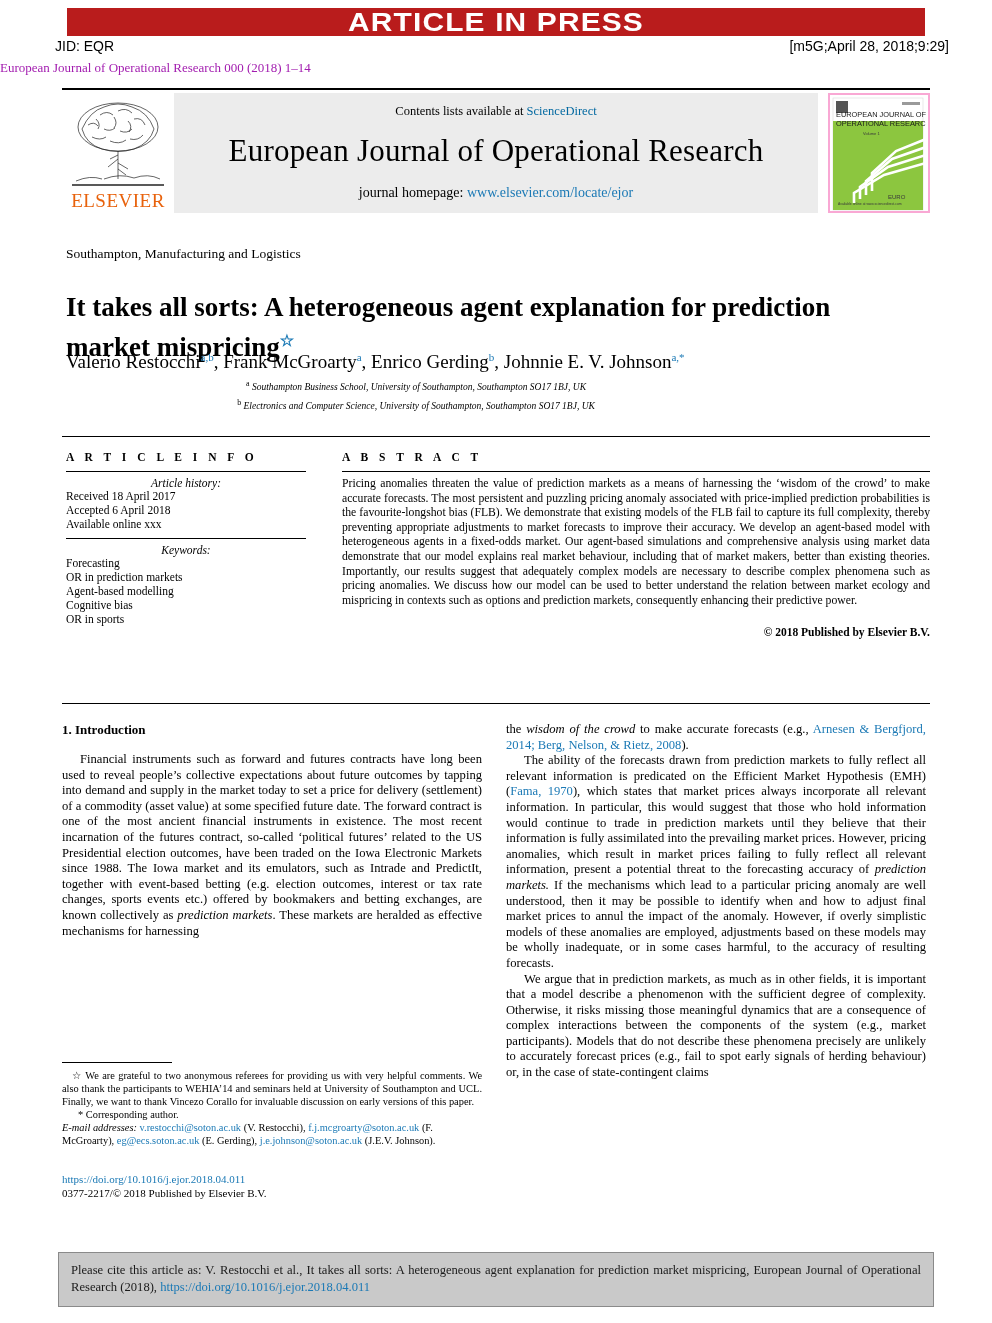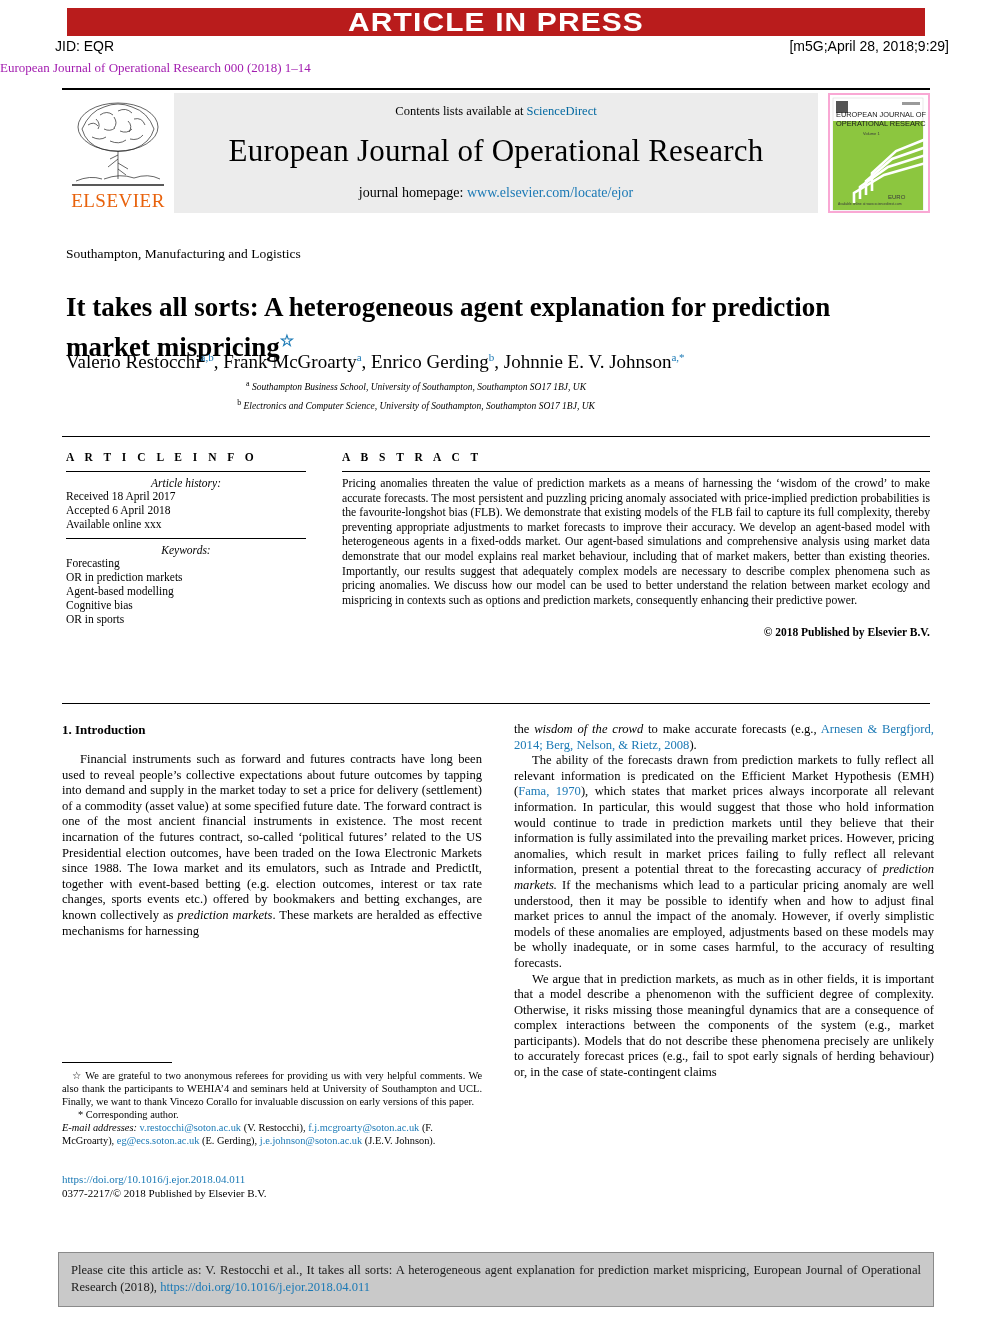--- a/index.html
+++ b/index.html
@@ -225,21 +225,21 @@
     border-top: 1px solid #000;
   }
 
   
   .body-cols {
     position: absolute;
     top: 722px;
     left: 62px;
     width: 868px;
     display: flex;
-    gap: 32px;
+    gap: 24px;
   }
   .col { width: 420px; flex: 0 0 420px; }
   .sec-heading {
     font-weight: bold;
     font-size: 13px;
     margin-bottom: 14px;
     font-family: "Liberation Serif", serif;
   }
   .para {
     font-size: 12.6px;
@@ -427,21 +427,21 @@
     <div class="col">
       <p class="para noindent">the <em>wisdom of the crowd</em> to make accurate forecasts (e.g., <span class="ref">Arnesen &amp; Bergfjord, 2014; Berg, Nelson, &amp; Rietz, 2008</span>).</p>
       <p class="para">The ability of the forecasts drawn from prediction markets to fully reflect all relevant information is predicated on the Efficient Market Hypothesis (EMH) (<span class="ref">Fama, 1970</span>), which states that market prices always incorporate all relevant information. In particular, this would suggest that those who hold information would continue to trade in prediction markets until they believe that their information is fully assimilated into the prevailing market prices. However, pricing anomalies, which result in market prices failing to fully reflect all relevant information, present a potential threat to the forecasting accuracy of <em>prediction markets.</em> If the mechanisms which lead to a particular pricing anomaly are well understood, then it may be possible to identify when and how to adjust final market prices to annul the impact of the anomaly. However, if overly simplistic models of these anomalies are employed, adjustments based on these models may be wholly inadequate, or in some cases harmful, to the accuracy of resulting forecasts.</p>
       <p class="para">We argue that in prediction markets, as much as in other fields, it is important that a model describe a phenomenon with the sufficient degree of complexity. Otherwise, it risks missing those meaningful dynamics that are a consequence of complex interactions between the components of the system (e.g., market participants). Models that do not describe these phenomena precisely are unlikely to accurately forecast prices (e.g., fail to spot early signals of herding behaviour) or, in the case of state-contingent claims</p>
     </div>
 
   </div>
 
   <div class="footnotes">
     <div class="fn-rule"></div>
-    <div class="fn">☆ We are grateful to two anonymous referees for providing us with very helpful comments. We also thank the participants to WEHIA’4 and seminars held at University of Southampton and UCL. Finally, we want to thank Vincezo Corallo for invaluable discussion on early versions of this paper.</div>
+    <div class="fn">☆ We are grateful to two anonymous referees for providing us with very helpful comments. We also thank the participants to WEHIA’14 and seminars held at University of Southampton and UCL. Finally, we want to thank Vincezo Corallo for invaluable discussion on early versions of this paper.</div>
     <div class="fn-sub">* Corresponding author.</div>
     <div class="fn-email">
       <span class="lbl">E-mail addresses:</span>
       <a class="mail" href="#">v.restocchi@soton.ac.uk</a>
       <span>(V. Restocchi),</span>
       <a class="mail" href="#">f.j.mcgroarty@soton.ac.uk</a>
       <span>(F. McGroarty),</span>
       <a class="mail" href="#">eg@ecs.soton.ac.uk</a>
       <span>(E. Gerding),</span>
       <a class="mail" href="#">j.e.johnson@soton.ac.uk</a>

